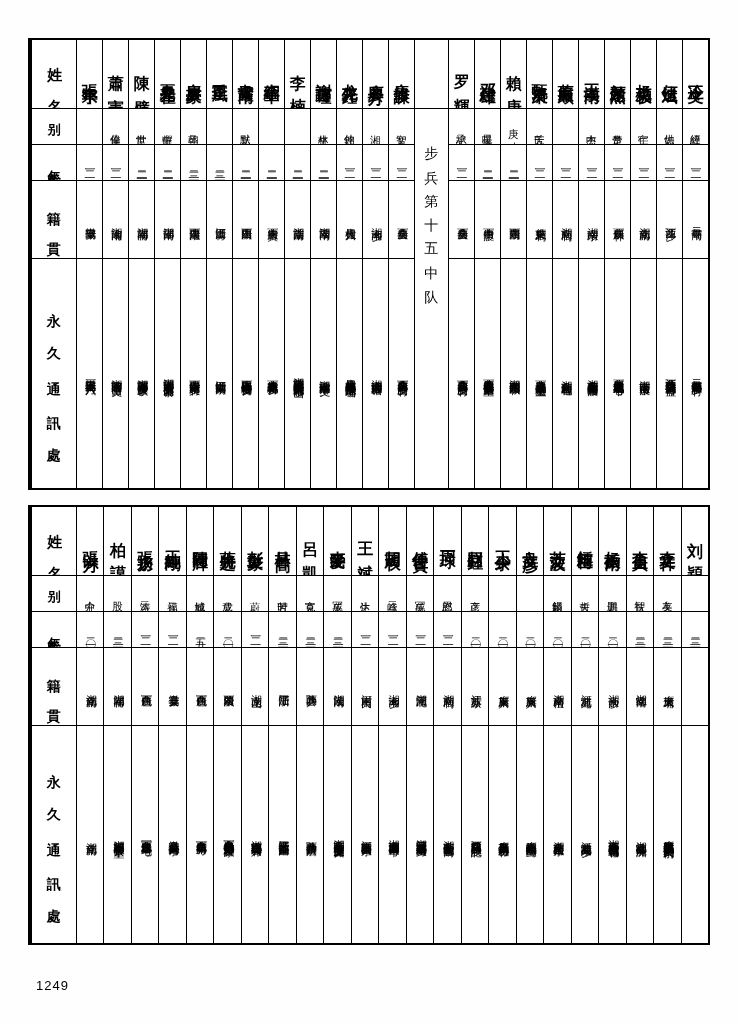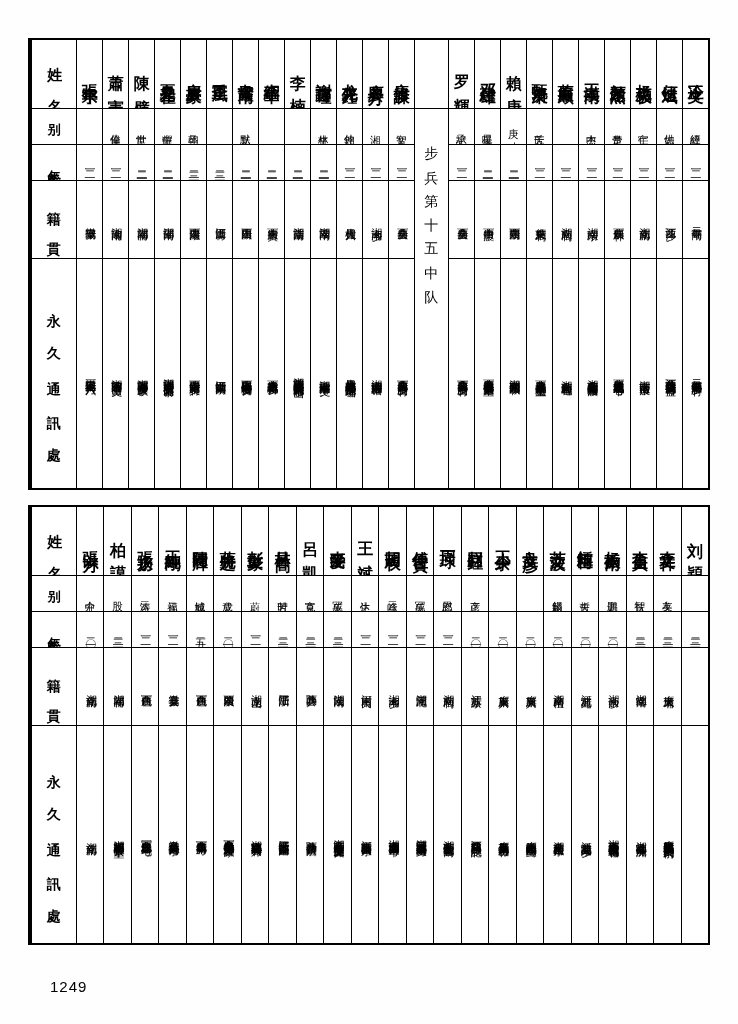--- a/index.html
+++ b/index.html
@@ -135,24 +135,23 @@
   .unit-col .merged .vt {
     font-size: 14px;
     letter-spacing: 4px;
   }
   .unit-col .r-name { border-top: none; }
 
   .page-number {
     position: absolute;
     left: 36px;
     top: 978px;
-    font-size: 15px;
+    font-size: 13px;
     font-family: "Liberation Sans", sans-serif;
     letter-spacing: 1px;
-    margin-left: 14px;
   }
 </style>
 </head>
 <body>
 
 <div class="page">
 
   <div class="table-block" id="block-top">
     <div class="grid">
 

